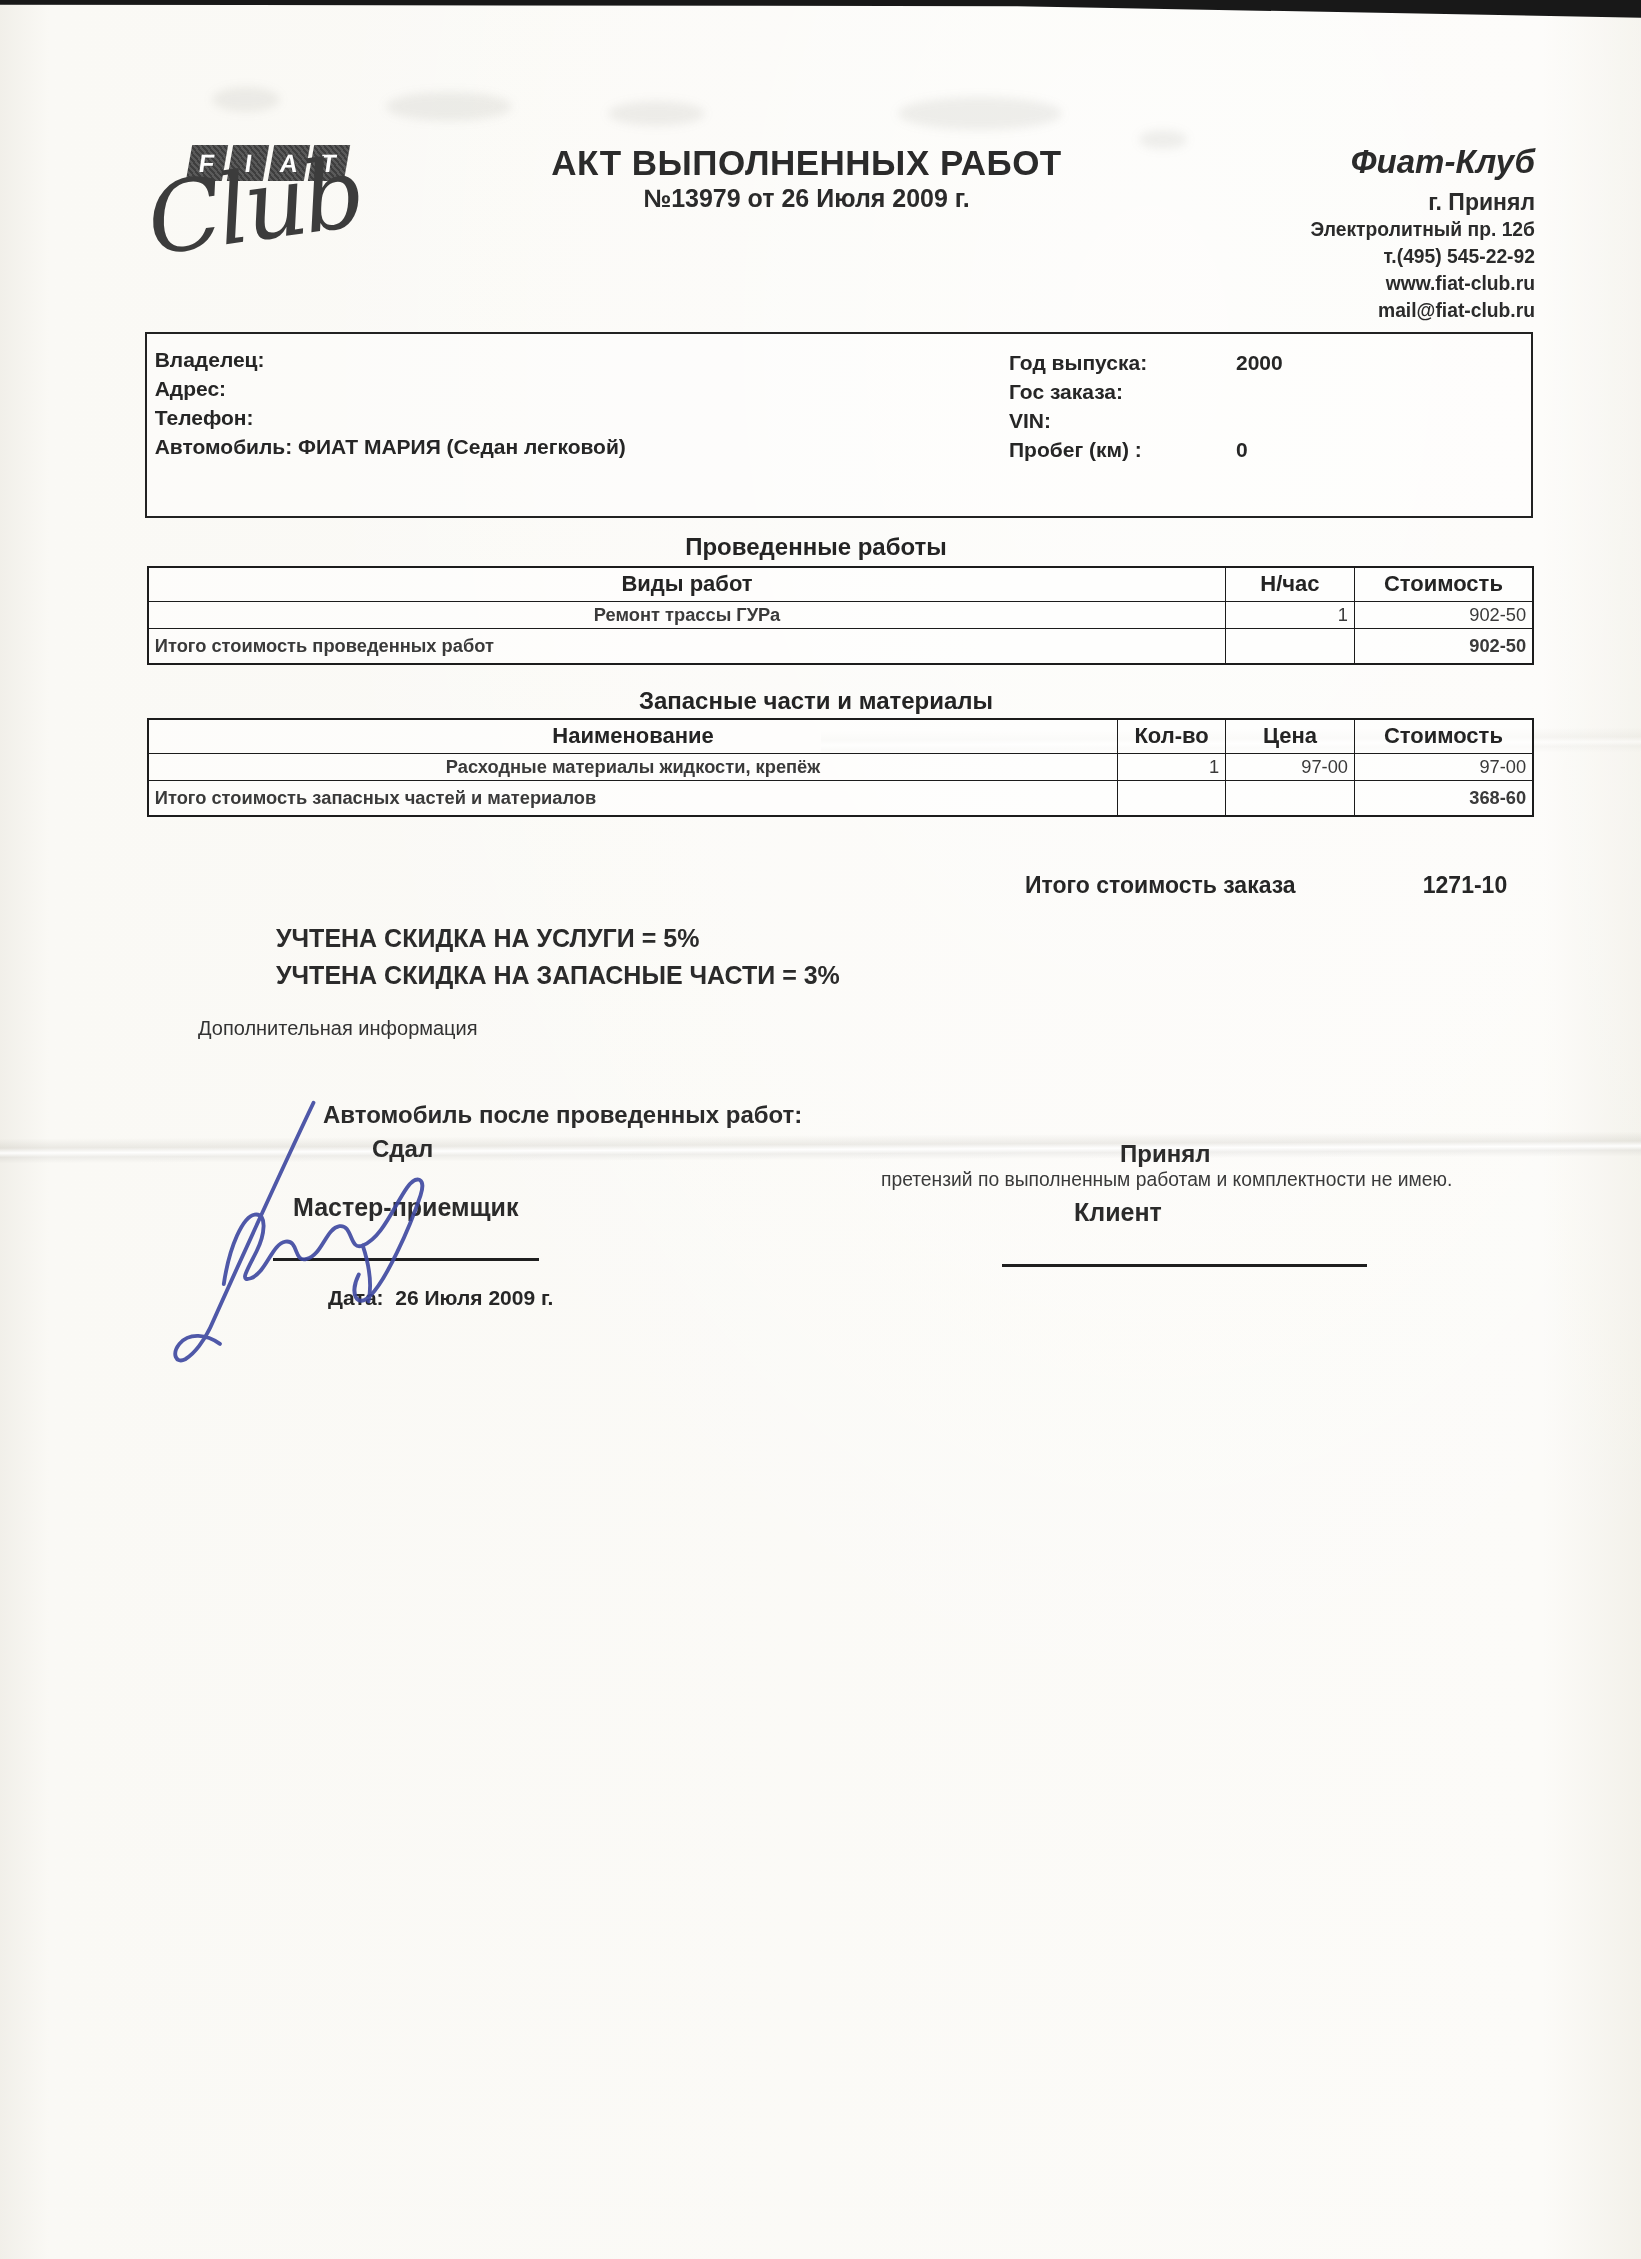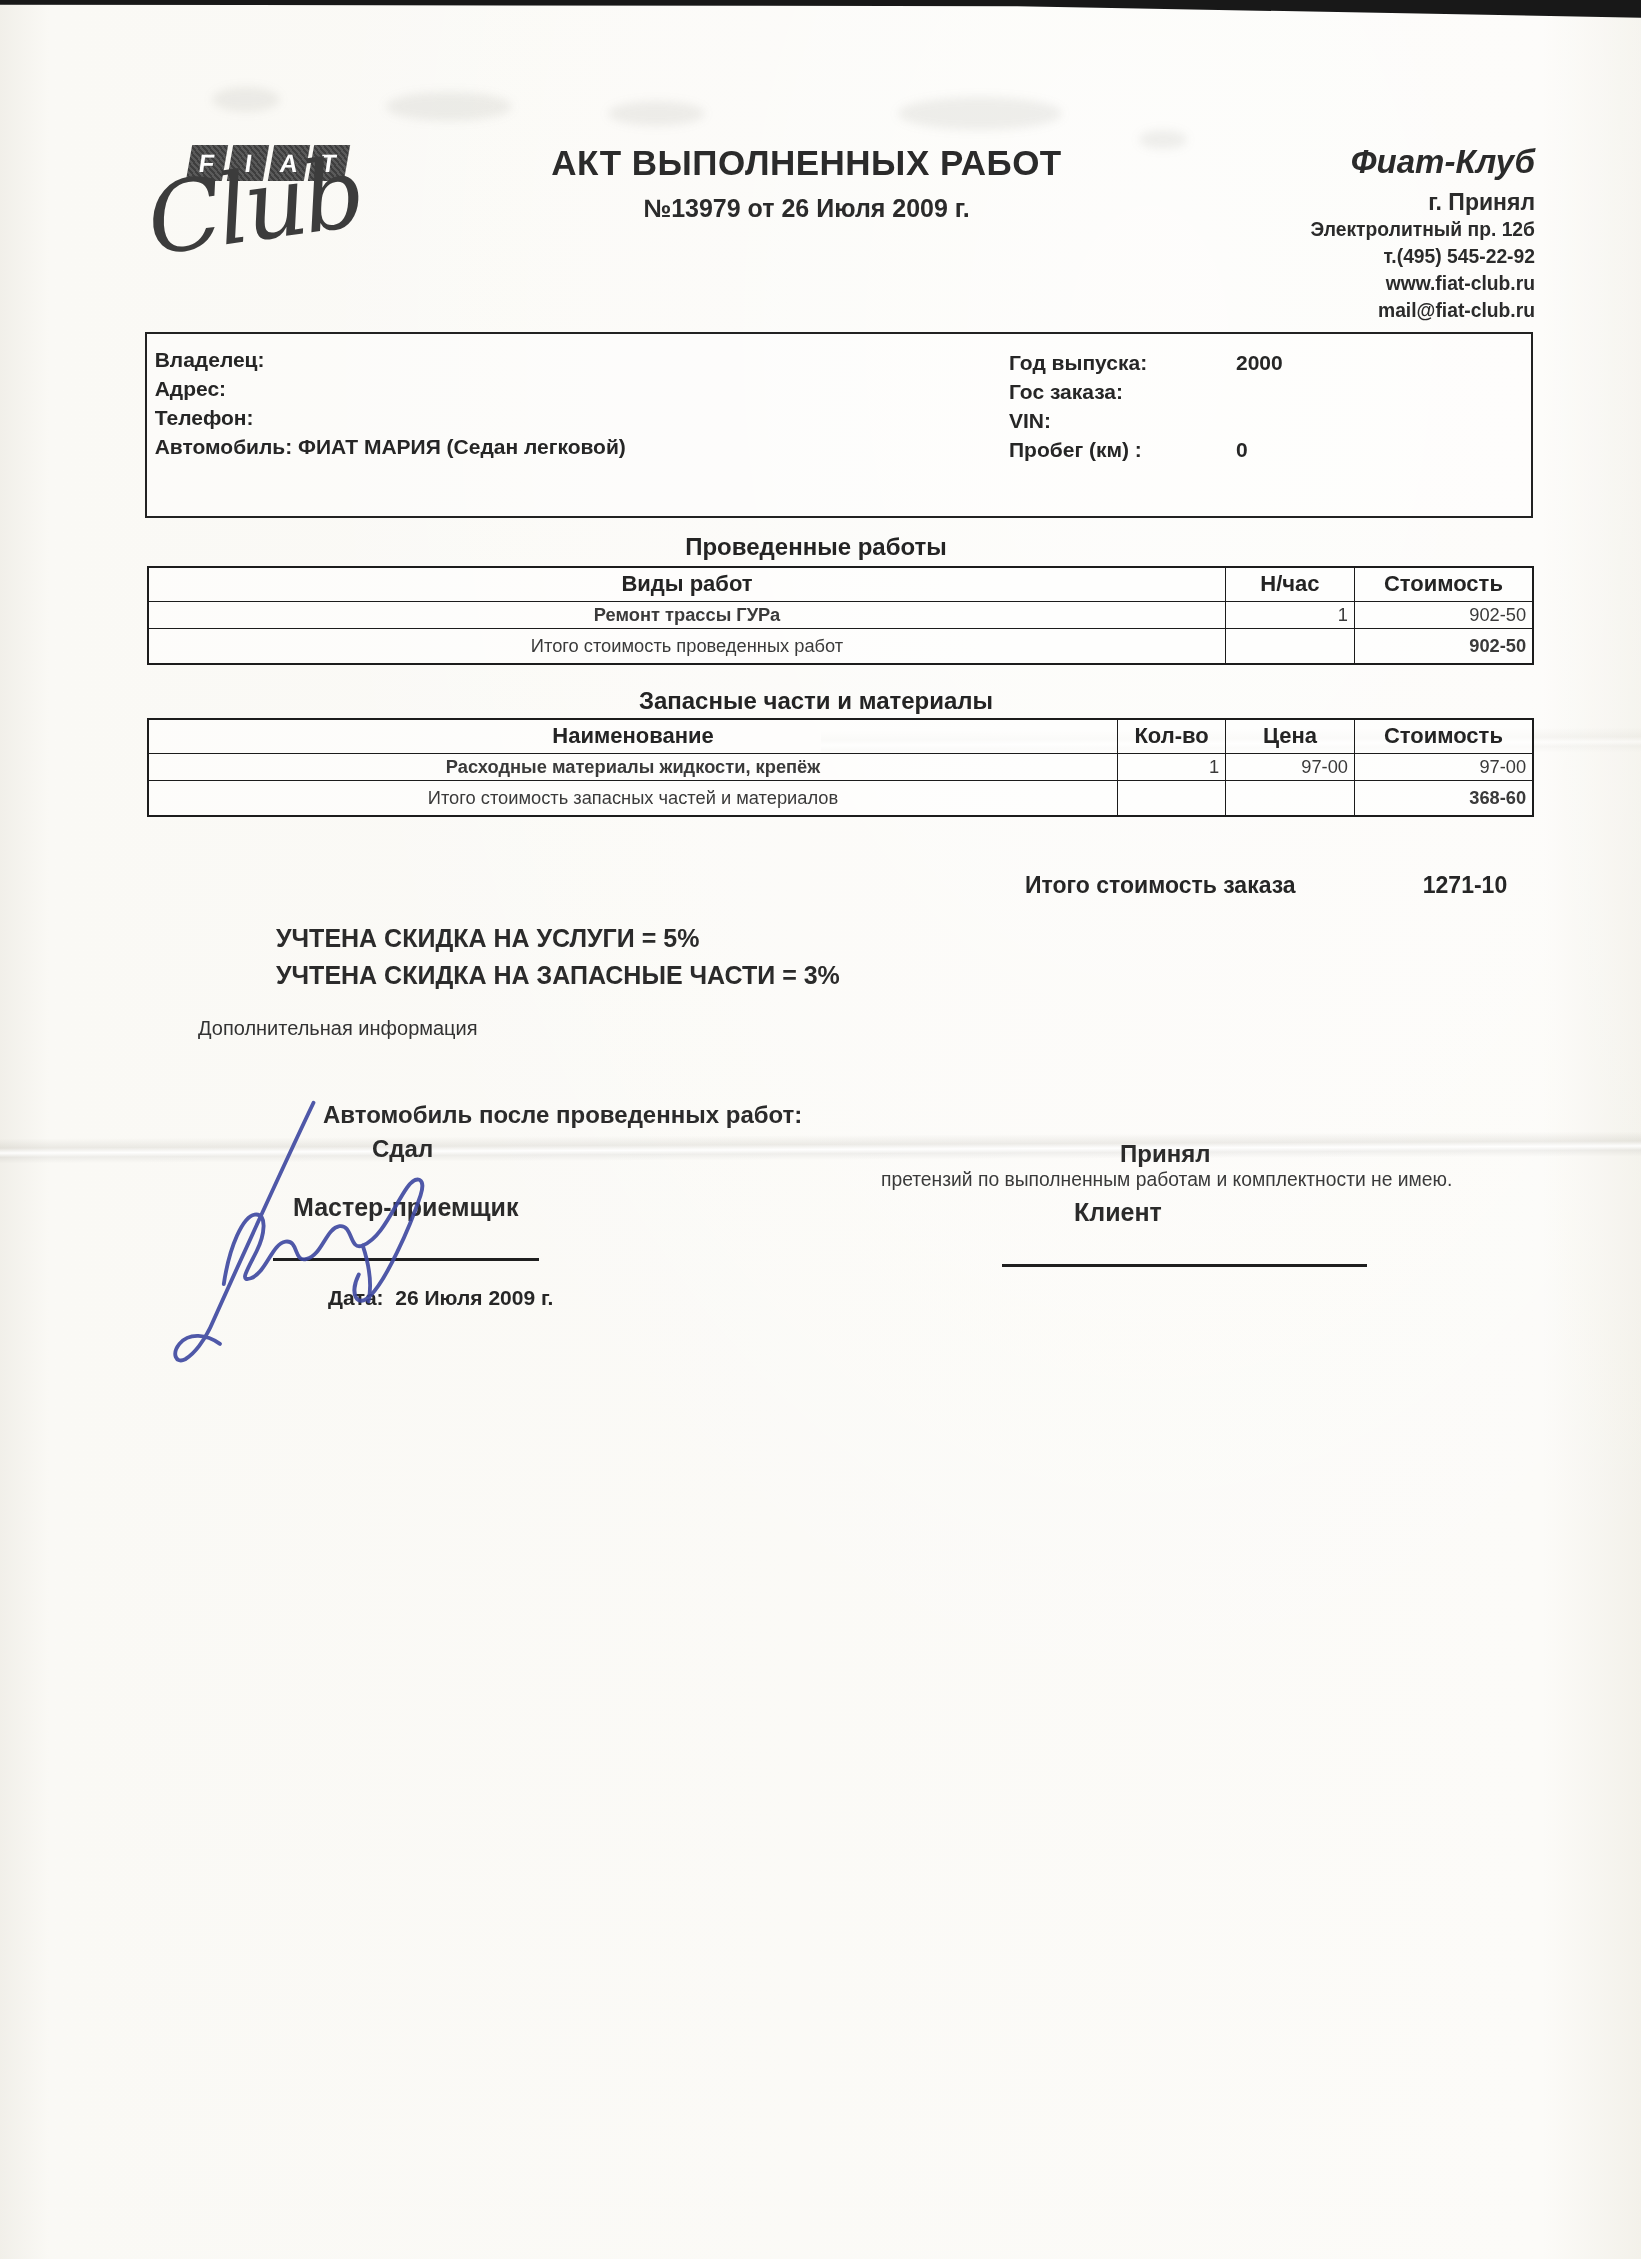--- a/index.html
+++ b/index.html
@@ -26,21 +26,21 @@
   .fiat-box { width:36px; height:36px; transform:skewX(-10deg);
     background:repeating-linear-gradient(45deg, #3e3e3e 0 1.9px, #5a5a5a 1.9px 3.9px);
     display:flex; align-items:center; justify-content:center; }
   .fiat-box span { color:#fdfdfd; font-weight:bold; font-size:25px; transform:skewX(2deg); }
   .club-script { position:absolute; left:1.9px; top:25px; font-family:"DejaVu Serif", serif;
     font-style:italic; font-size:97px; line-height:1; color:#3c3c3c; transform:rotate(-8deg); letter-spacing:-3.9px; }
 
   
   .title-block { left:459px; top:143px; width:695px; text-align:center; }
   .doc-title { font-size:35px; font-weight:bold; color:#2b2b2b; letter-spacing:0.5px; }
-  .doc-subtitle { font-size:25px; font-weight:bold; margin-top:11px; color:#2b2b2b; }
+  .doc-subtitle { font-size:25px; font-weight:bold; margin-top:1px; color:#2b2b2b; }
   .company { right:106px; top:143px; text-align:right; color:#2b2b2b; }
   .company-name { font-size:33px; font-weight:bold; font-style:italic; }
   .company-city { font-size:23px; font-weight:bold; margin-top:7.7px; }
   .company-line { font-size:19.3px; font-weight:bold; line-height:27px; }
 
   
   .info-box { left:145px; top:332px; width:1388px; height:186px; border:2.9px solid #222; background:rgba(255,255,255,0.4); }
   .info-left { position:absolute; left:7.7px; top:10.6px; font-size:21px; font-weight:bold; line-height:29px; white-space:nowrap; }
   .info-right-labels { position:absolute; left:862px; top:13.5px; font-size:21px; font-weight:bold; line-height:29px; }
   .info-right-values { position:absolute; left:1089px; top:13.5px; font-size:21px; font-weight:bold; line-height:29px; }
@@ -51,21 +51,21 @@
 
   
   table.tbl { border-collapse:collapse; width:1387px; table-layout:fixed; background:rgba(255,255,255,0.5); }
   table.tbl, table.tbl th, table.tbl td { border:1.9px solid #1c1c1c; }
   table.tbl { border-width:2.9px; }
   table.tbl th { font-size:22px; font-weight:bold; height:34px; text-align:center; color:#242424; }
   table.tbl td { font-size:18.3px; color:#3a3a3a; height:27px; padding:0 5.8px; }
   table.tbl td.name { text-align:center;font-weight:bold; }
   table.tbl td.num { text-align:right; }
   table.tbl tr.total td { height:36px; }
-  .tlabel { text-align:center; font-weight:normal; font-size:23px; color:#242424; }
+  .tlabel { text-align:left; font-weight:bold; font-size:23px; color:#242424; }
   .tval { text-align:right; font-weight:bold; font-size:23px; color:#242424; }
 
   .order-total-label { left:1025px; top:872px; font-size:23px; font-weight:bold; }
   .order-total-value { left:1395px; top:872px; width:140px; text-align:center; font-size:23px; font-weight:bold; }
   .discount { left:276px; font-size:25px; font-weight:bold; color:#2b2b2b; }
   .add-info { left:198px; top:1017px; font-size:20px; color:#333; }
 
   
   .sig-label { font-weight:bold; color:#2b2b2b; }
   .claims { left:881px; top:1169px; font-size:19.3px; color:#3a3a3a; }

